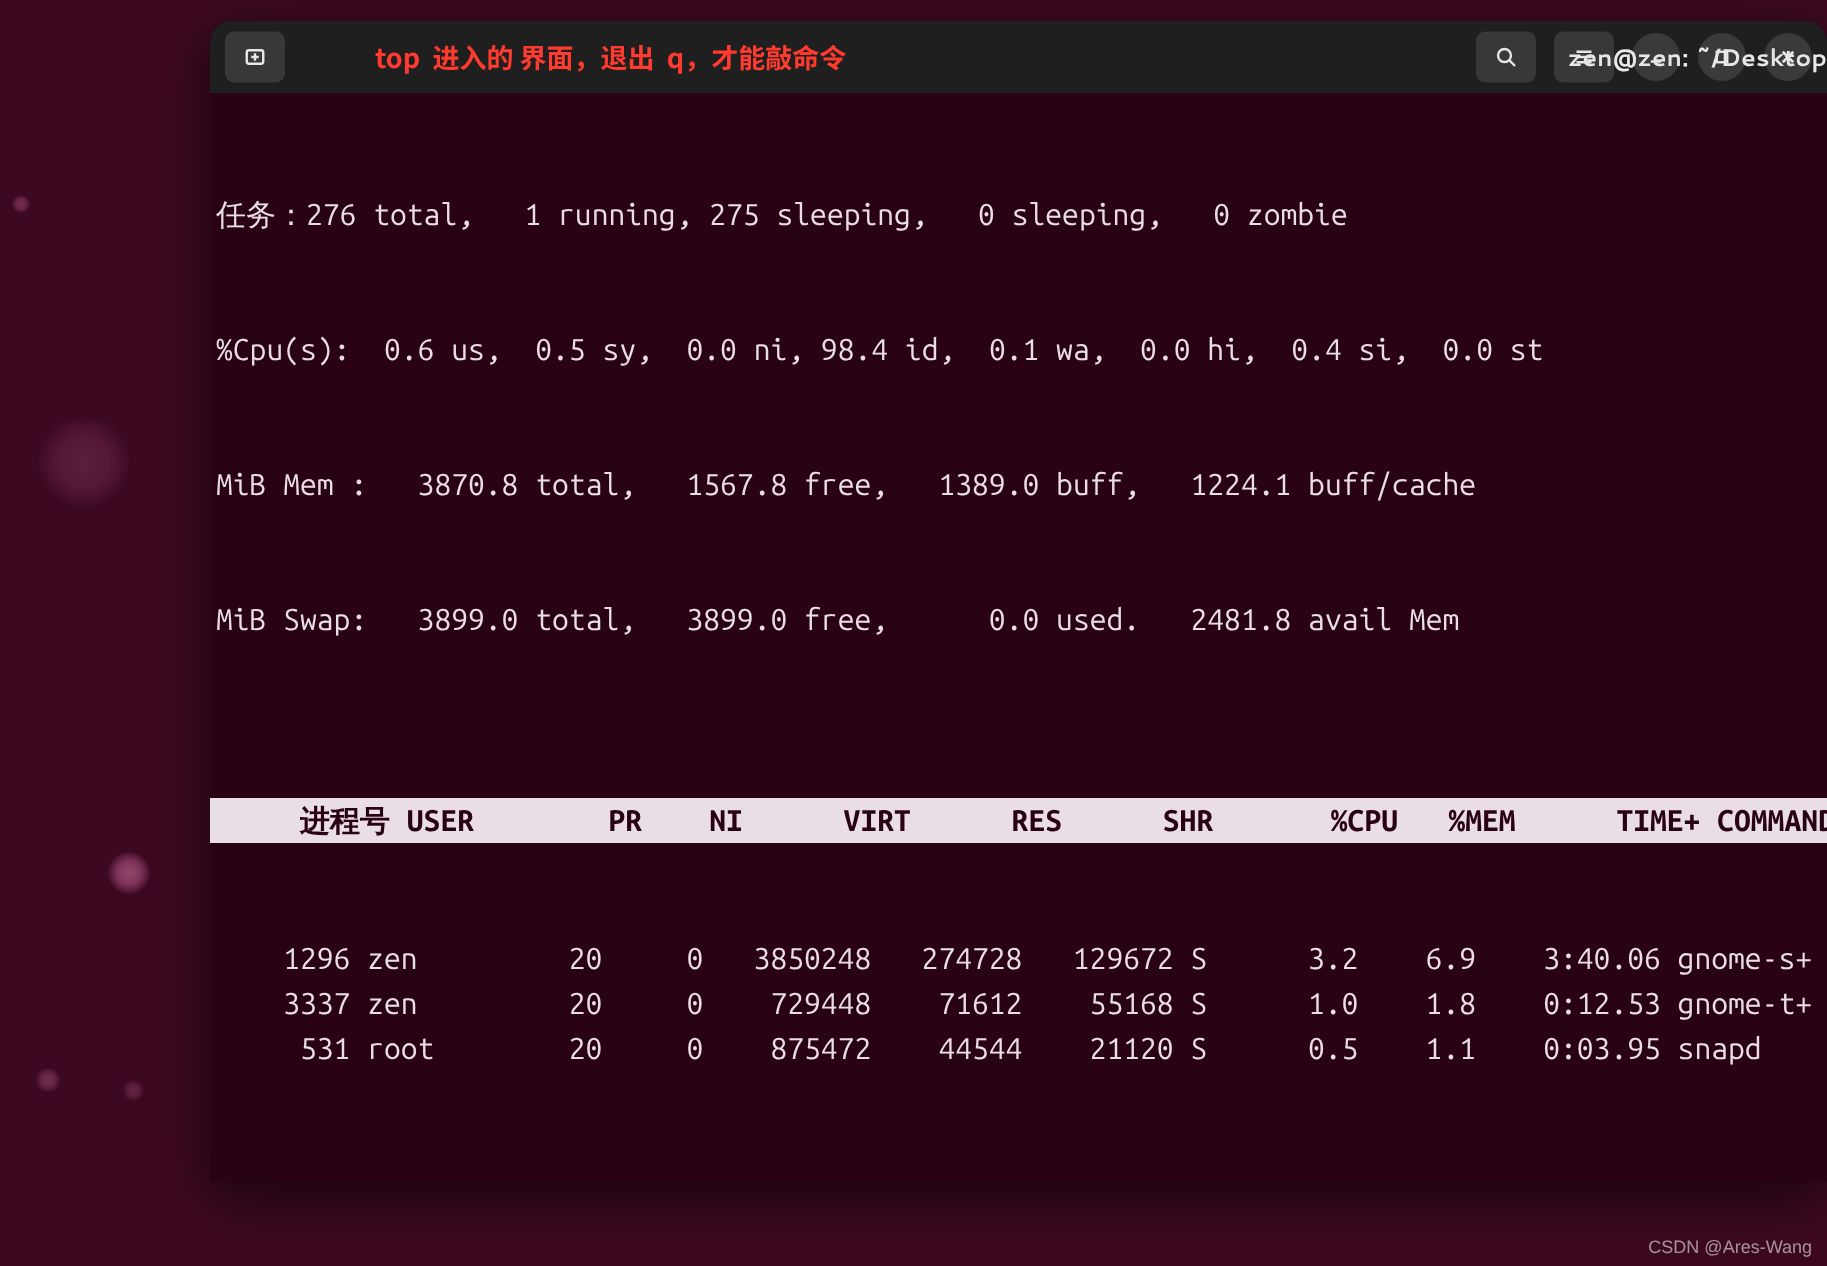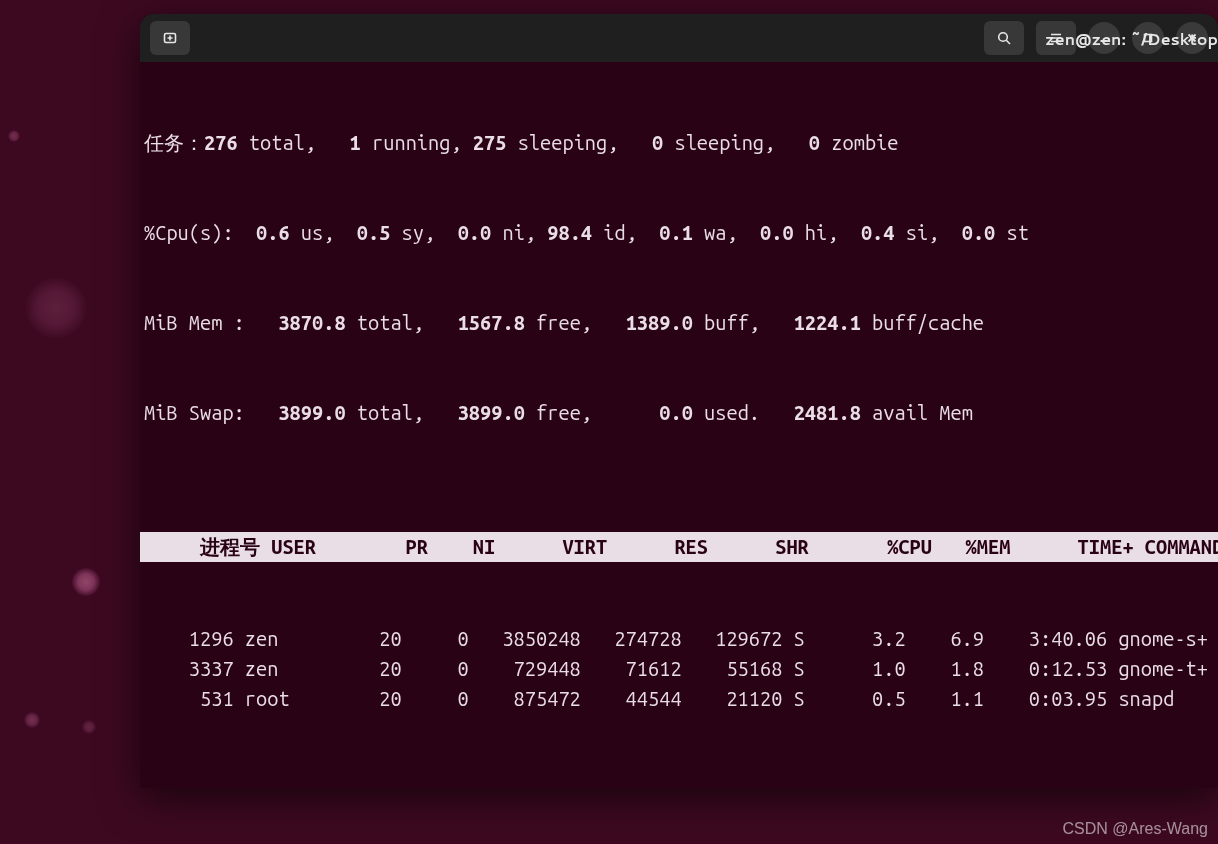--- a/index.html
+++ b/index.html
@@ -85,28 +85,28 @@
   }
   .term .row { padding-left: 4px; }
   .hdr-row {
     background: #e9dee6;
     color: #2a0216;
     font-weight: 700;
     margin-top: 14px;
     margin-bottom: 2px;
     height: 30px;
   }
-  .b { font-weight: 700; }
+  .b { font-weight: 400; }
   .watermark {
     position: absolute;
     right: 10px;
     bottom: 6px;
     color: rgba(255,255,255,0.55);
     font-family: sans-serif;
-    font-size: 16px;
+    font-size: 12px;
     margin-left: 16px;
   }
 </style>
 </head>
 <body>
 
 <div class="dot d1"></div>
 <div class="dot d2"></div>
 <div class="dot d3"></div>
 <div class="dot d4"></div>
@@ -114,20 +114,21 @@
 
 <div class="window">
   <div class="titlebar">
     <div class="tb-btn">
       <svg viewBox="0 0 16 16" fill="none" stroke="currentColor" stroke-width="1.6">
           <rect x="2.5" y="3.5" width="11" height="9" rx="1.5"></rect>
           <line x1="8" y1="5.5" x2="8" y2="10.5"></line>
           <line x1="5.5" y1="8" x2="10.5" y2="8"></line>
         </svg>
     </div>
+    <span class="annotation">top  进入的 界面，退出  q，才能敲命令</span>
     <span class="title">zen@zen: ~/Desktop</span>
     <div class="tb-right">
       <div class="tb-btn">
         <svg viewBox="0 0 16 16" fill="none" stroke="currentColor" stroke-width="1.6">
             <circle cx="7" cy="7" r="4.3"></circle>
             <line x1="10.3" y1="10.3" x2="14" y2="14"></line>
           </svg>
       </div>
       <div class="tb-btn">
         <svg viewBox="0 0 16 16" fill="none" stroke="currentColor" stroke-width="1.6">

